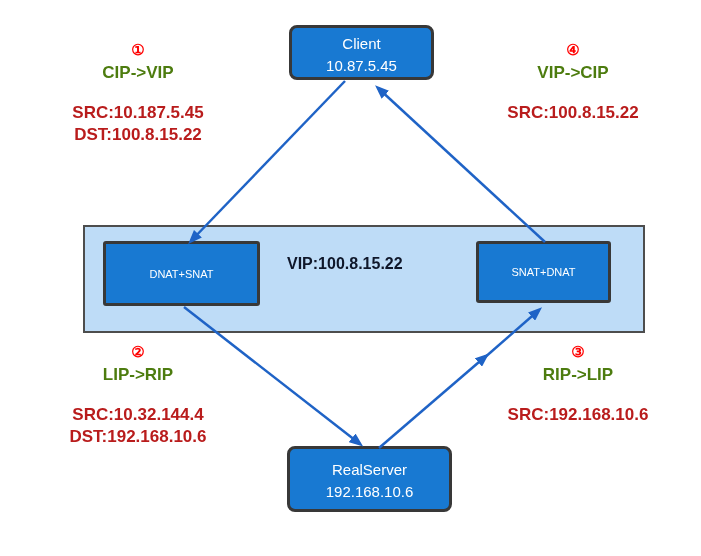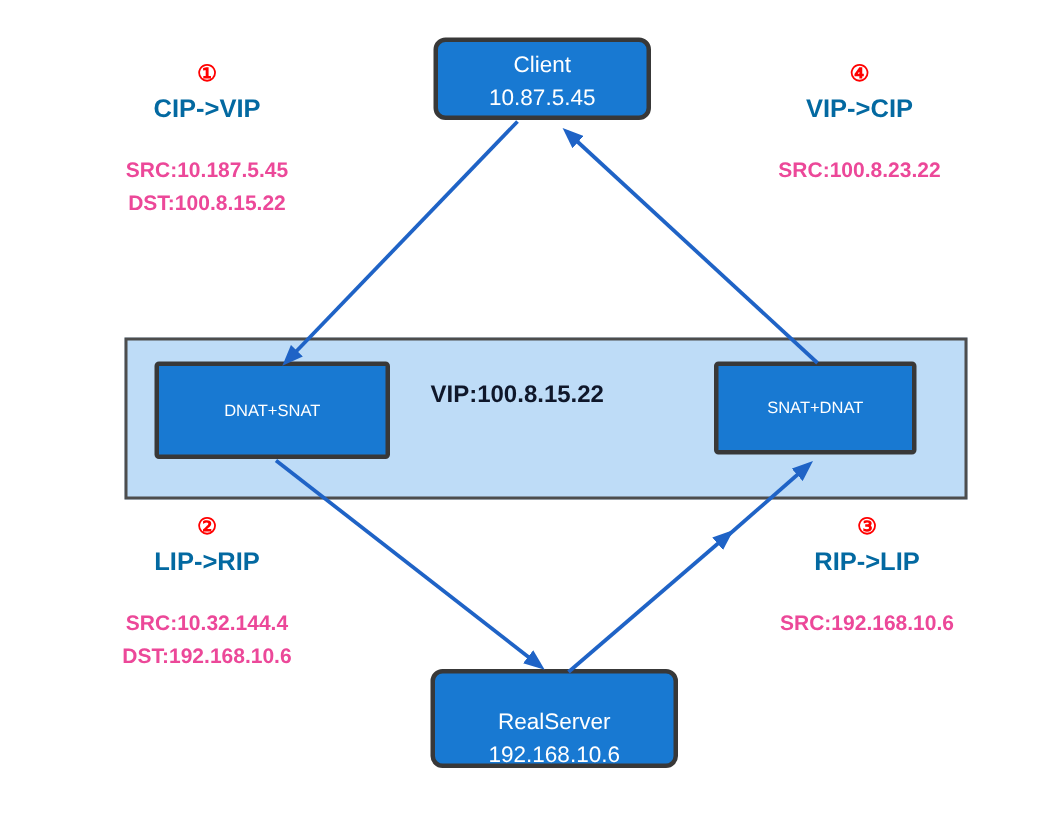--- a/index.html
+++ b/index.html
@@ -7,36 +7,36 @@
     position:relative;width:701px;height:556px;background:#ffffff;overflow:hidden;
     font-family:"Liberation Sans",sans-serif;
   }
   .arrows{position:absolute;left:0;top:0;width:701px;height:556px;z-index:5;pointer-events:none;}
 
   .node{
     position:absolute;box-sizing:border-box;background:#1879d2;color:#ffffff;
     border:3px solid #383838;text-align:center;z-index:2;
   }
   .node-client{left:289px;top:25px;width:145px;height:55px;border-radius:8px;padding-top:5px;font-size:15px;line-height:22px;}
-  .node-realserver{left:287px;top:446px;width:165px;height:66px;border-radius:8px;padding-top:22px;font-size:15px;line-height:22px;}
+  .node-realserver{left:287px;top:446px;width:165px;height:66px;border-radius:8px;padding-top:10px;font-size:15px;line-height:22px;}
   .band{
     position:absolute;box-sizing:border-box;left:83px;top:225px;width:562px;height:108px;
     background:#bedcf7;border:2px solid #4d4d4d;z-index:1;
   }
   .node-inner{display:flex;align-items:center;justify-content:center;font-size:11px;border-radius:3px;}
   .node-dnat{left:103px;top:241px;width:157px;height:65px;}
   .node-snat{left:476px;top:241px;width:135px;height:62px;}
   .viplip{
     position:absolute;left:287px;top:252px;z-index:3;color:#0f172a;font-weight:bold;
     font-size:16px;line-height:23px;white-space:nowrap;
   }
   .step{position:absolute;width:180px;text-align:center;z-index:3;font-weight:bold;white-space:nowrap;}
   .step .num{color:#ff0000;font-size:15px;line-height:20px;}
-  .step .title{color:#0369a1;font-size:17px;line-height:26px;margin-bottom:16px;}
-  .step .addr{color:#ec4899;font-size:14px;line-height:22px;}
+  .step .title{color:#4d7c0f;font-size:17px;line-height:26px;margin-bottom:16px;}
+  .step .addr{color:#b91c1c;font-size:17px;line-height:22px;}
   .step-1{left:48px;top:40px;}
   .step-4{left:483px;top:40px;}
   .step-2{left:48px;top:342px;}
   .step-3{left:488px;top:342px;}
 </style>
 </head>
 <body>
 
 <div class="canvas">
 
@@ -77,21 +77,21 @@
   <div class="step step-1">
     <div class="num">①</div>
     <div class="title">CIP-&gt;VIP</div>
     <div class="addr">SRC:10.187.5.45</div>
     <div class="addr">DST:100.8.15.22</div>
   </div>
 
   <div class="step step-4">
     <div class="num">④</div>
     <div class="title">VIP-&gt;CIP</div>
-    <div class="addr">SRC:100.8.23.22</div>
+    <div class="addr">SRC:100.8.15.22</div>
   </div>
 
   <div class="step step-2">
     <div class="num">②</div>
     <div class="title">LIP-&gt;RIP</div>
     <div class="addr">SRC:10.32.144.4</div>
     <div class="addr">DST:192.168.10.6</div>
   </div>
 
   <div class="step step-3">

